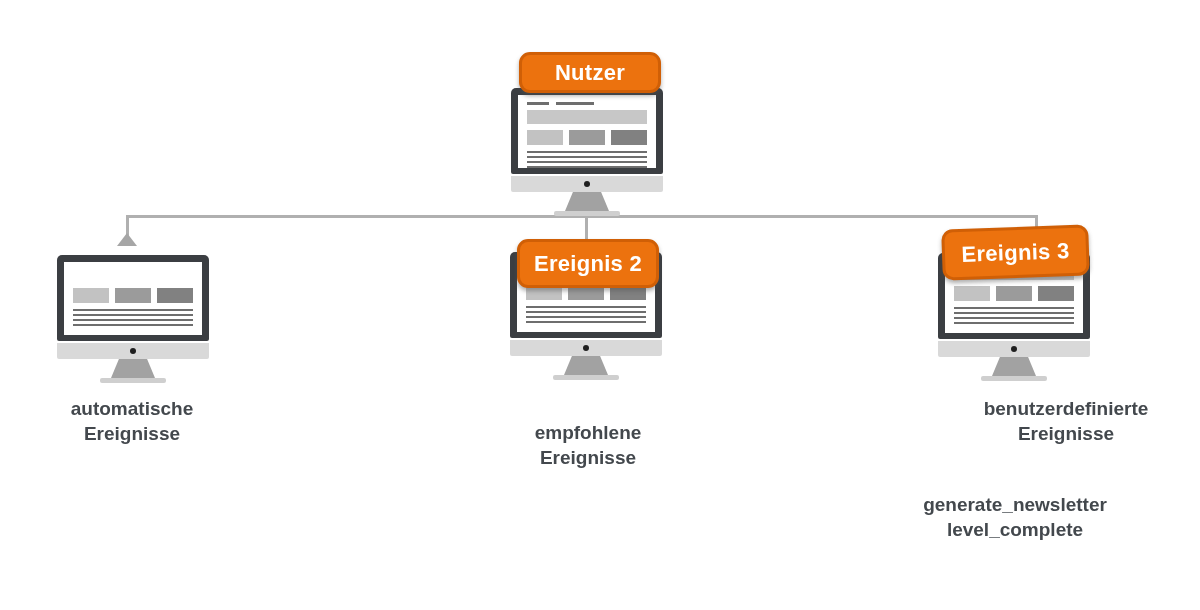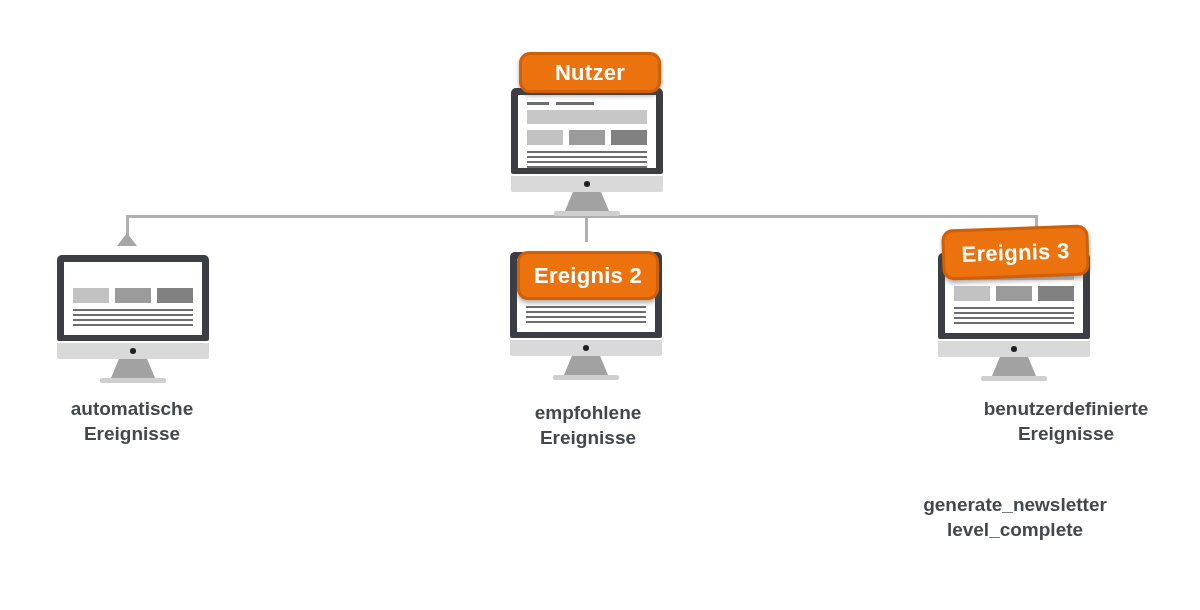--- a/index.html
+++ b/index.html
@@ -136,21 +136,21 @@
           <div class="wf-line"></div>
         </div>
       </div>
     </div>
     <div class="chin">
       <div class="cam-dot"></div>
     </div>
     <div class="stand"></div>
     <div class="base"></div>
   </div>
-  <div class="badge" style="left:517px;top:239px;width:142px;height:49px;margin-top:12px;">Ereignis 2</div>
+  <div class="badge" style="left:517px;top:239px;width:142px;height:49px;">Ereignis 2</div>
 
   <div class="monitor" style="left:938px;top:253px;">
     <div class="screen">
       <div class="page bottomed">
         <div class="wf-hero"></div>
         <div class="wf-blocks">
           <div class="wf-block b1"></div>
           <div class="wf-block b2"></div>
           <div class="wf-block b3"></div>
         </div>
@@ -165,21 +165,21 @@
     <div class="chin">
       <div class="cam-dot"></div>
     </div>
     <div class="stand"></div>
     <div class="base"></div>
   </div>
   <div class="badge" style="left:942px;top:227px;width:147px;height:51px;transform:rotate(-2deg);">Ereignis 3</div>
 
   <div class="lbl" style="left:12px;top:396px;width:240px;">automatische
 Ereignisse</div>
-  <div class="lbl" style="left:468px;top:400px;width:240px;">empfohlene
+  <div class="lbl" style="left:468px;top:420px;width:240px;">empfohlene
 Ereignisse</div>
   <div class="lbl" style="left:926px;top:396px;width:280px;">benutzerdefinierte
 Ereignisse</div>
 
   <div class="lbl" style="left:875px;top:492px;width:280px;">generate_newsletter
 level_complete</div>
 
 </div>
 
 </body></html>

